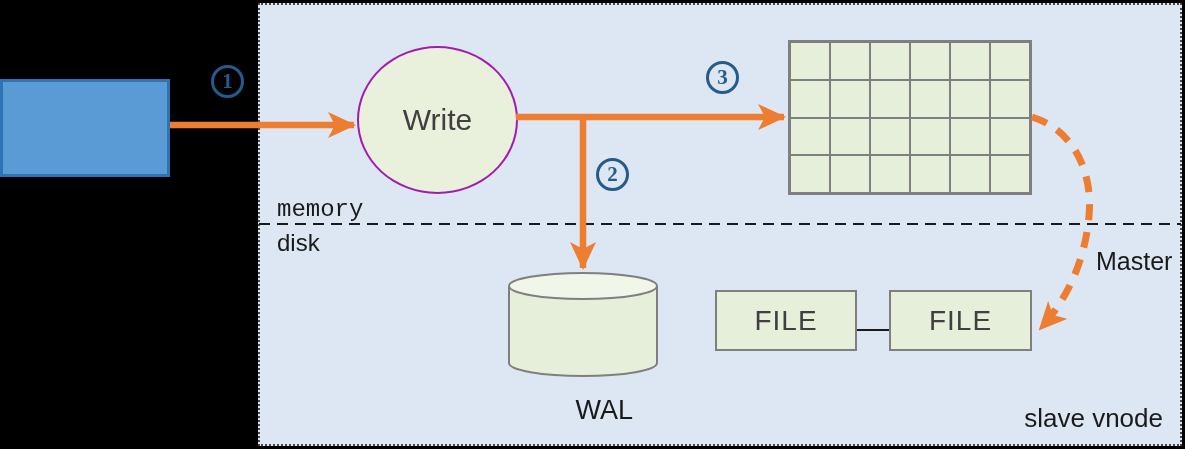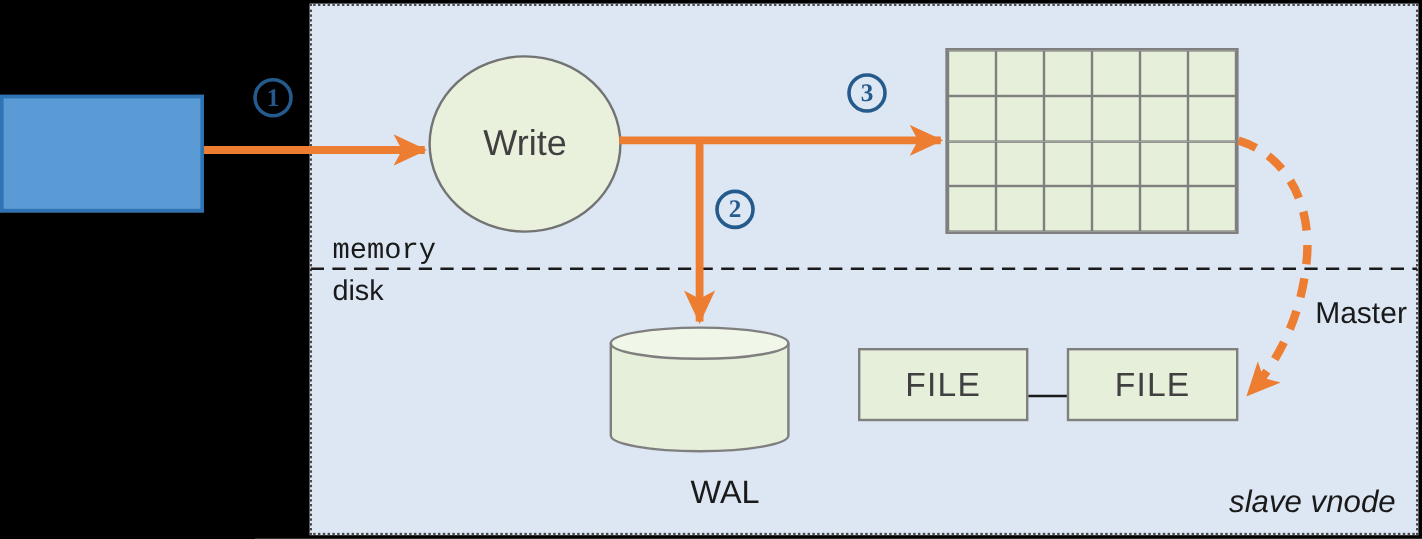--- a/index.html
+++ b/index.html
@@ -30,21 +30,21 @@
     align-items: center; justify-content: center;
     color: #ffffff;
     font-size: 27px; line-height: 1.22;
   }
 
   
   .write-circle {
     left: 357px; top: 46px;
     width: 161px; height: 148px;
     background: #e9f1dd;
-    border: 2px solid #737373;
+    border: 2px solid #a21caf;
     border-radius: 50%;
     display: flex; align-items: center; justify-content: center;
     font-size: 30px; color: #404040;
   }
 
   
   .memtable-grid {
     left: 788px; top: 40px;
     width: 244px; height: 155px;
     display: grid;
@@ -85,21 +85,21 @@
   .badge.b1 { left: 211px; top: 65px; }
   .badge.b2 { left: 596px; top: 158px; }
   .badge.b3 { left: 706px; top: 61px; }
 
   
   .lbl { color: #1a1a1a; white-space: nowrap; }
   .lbl-memory { left: 277px; top: 196px; font-size: 24px; font-family: Liberation Mono, monospace; }
   .lbl-disk   { left: 277px; top: 229px; font-size: 24px; }
   .lbl-wal    { left: 533px; top: 395px; width: 100px; text-align: right; font-size: 27px; }
   .lbl-flush  { left: 1096px; top: 247px; font-size: 25px; }
-  .lbl-slave  { right: 22px; top: 403px; font-size: 26px; font-style: italic; }
+  .lbl-slave  { right: 22px; top: 403px; font-size: 26px; }
 
   svg.overlay {
     position: absolute; left: 0; top: 0;
     width: 1185px; height: 449px;
     pointer-events: none;
   }
 </style>
 </head>
 <body>
 

